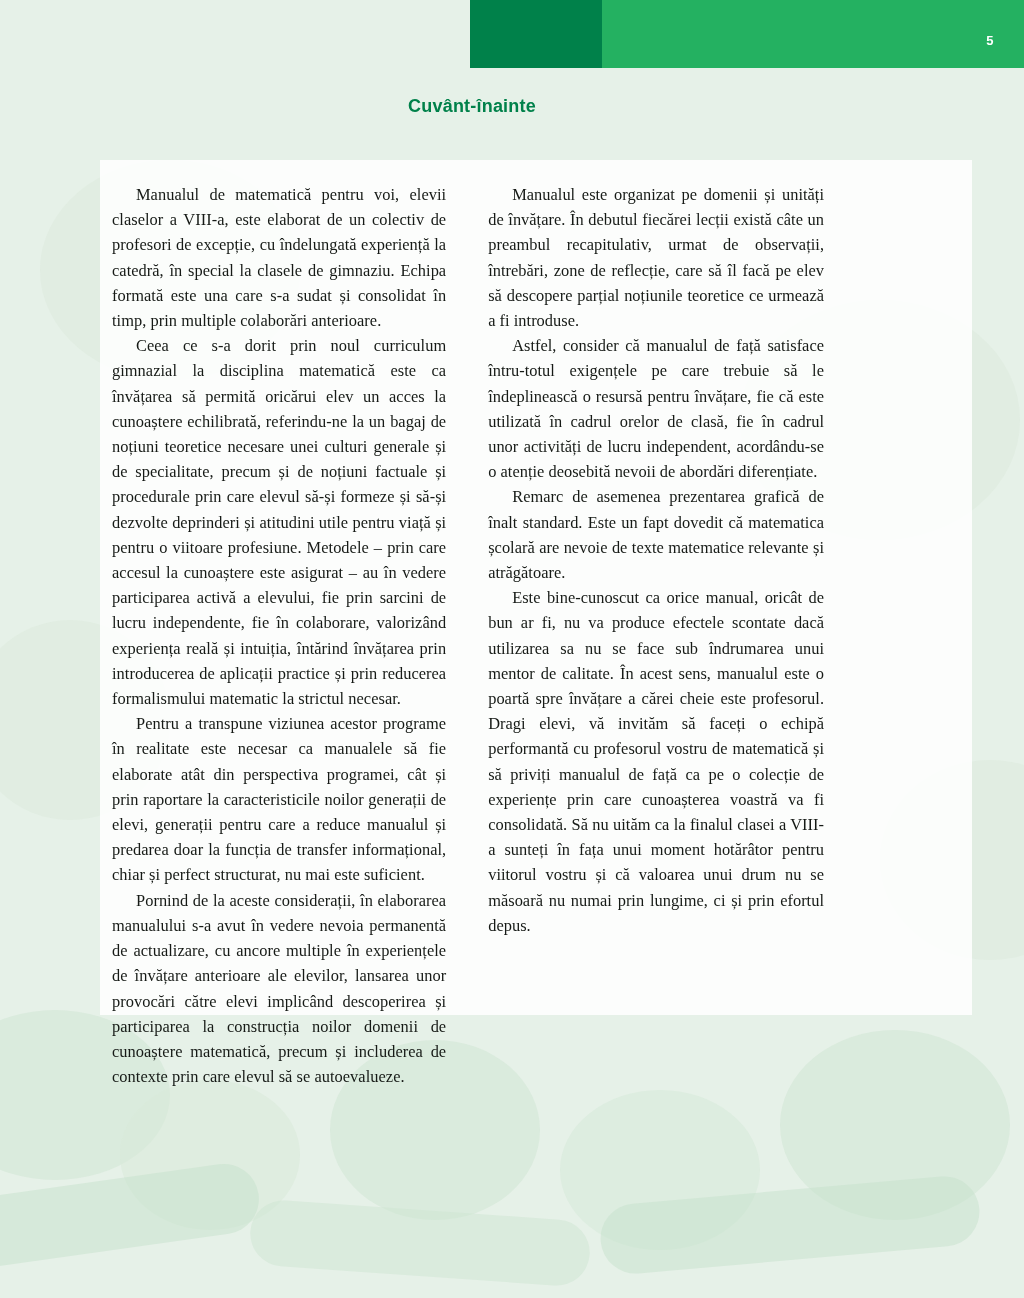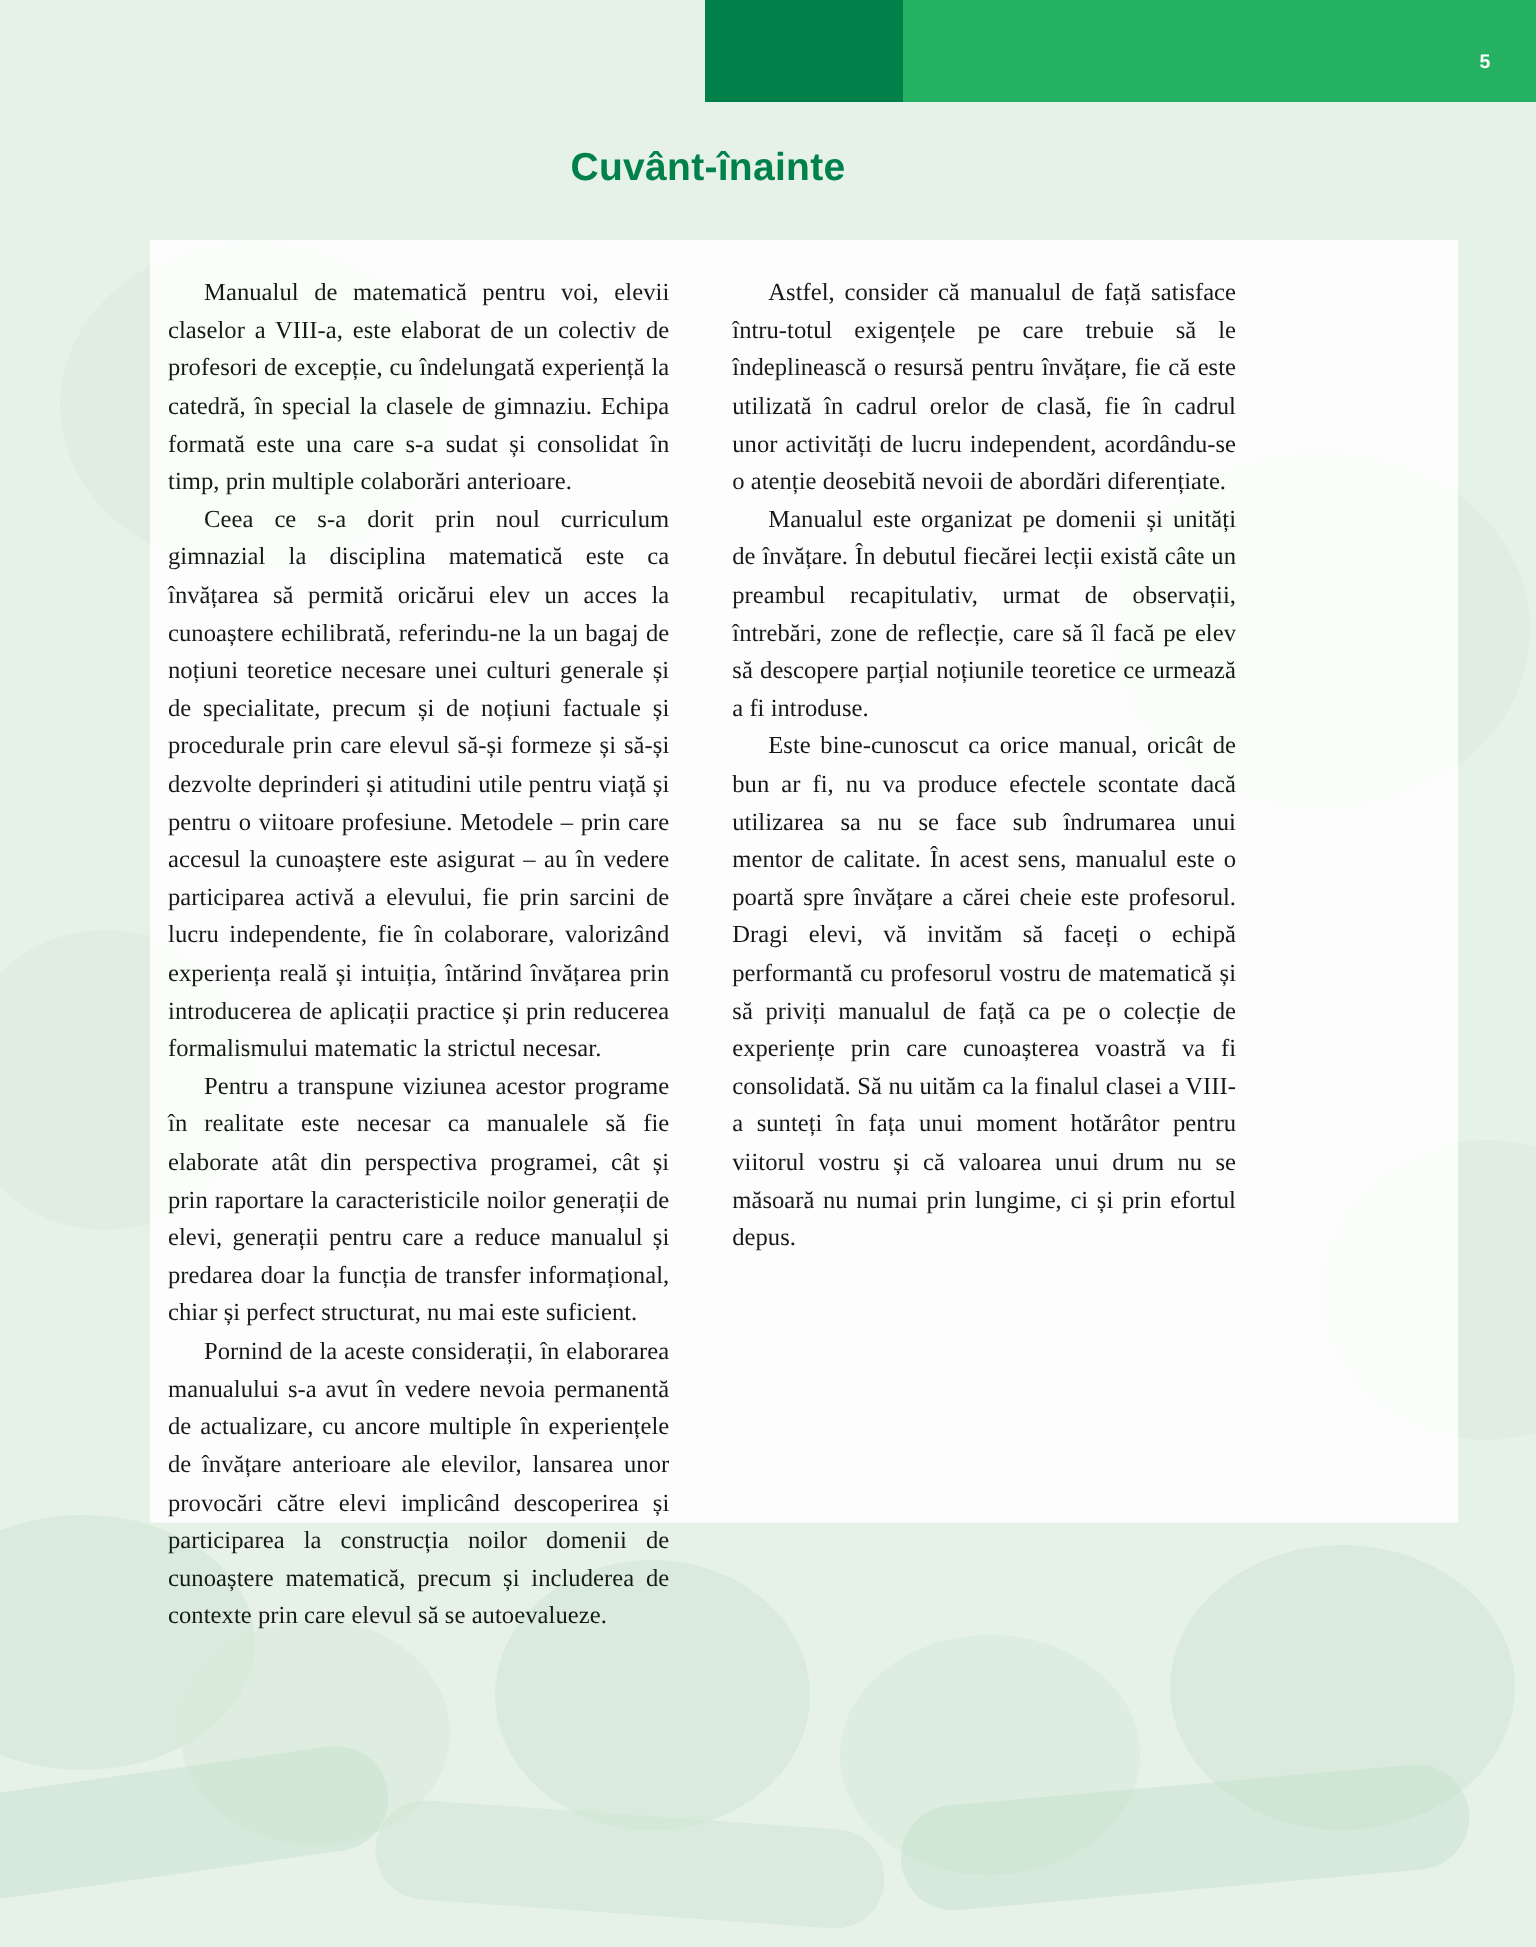--- a/index.html
+++ b/index.html
@@ -70,21 +70,21 @@
   }
 
   
   #page-title {
     position: absolute;
     top: 96px;
     left: 0;
     width: 944px;
     text-align: center;
     font-family: "Liberation Sans", sans-serif;
-    font-size: 26px;
+    font-size: 18px;
     font-weight: bold;
     color: #00814a;
     letter-spacing: 0.2px;
   }
 
   
   #content-panel {
     position: absolute;
     top: 160px;
     left: 100px;
@@ -158,18 +158,19 @@
 
 <div id="content-panel">
   <div id="columns">
     <div class="column left">
       <p class="para">Manualul de matematică pentru voi, elevii claselor a VIII-a, este elaborat de un colectiv de profesori de excepție, cu îndelungată experiență la catedră, în special la clasele de gimnaziu. Echipa formată este una care s-a sudat și consolidat în timp, prin multiple colaborări anterioare.</p>
       <p class="para">Ceea ce s-a dorit prin noul curriculum gimnazial la disciplina matematică este ca învățarea să permită oricărui elev un acces la cunoaștere echilibrată, referindu-ne la un bagaj de noțiuni teoretice necesare unei culturi generale și de specialitate, precum și de noțiuni factuale și procedurale prin care elevul să-și formeze și să-și dezvolte deprinderi și atitudini utile pentru viață și pentru o viitoare profesiune. Metodele – prin care accesul la cunoaștere este asigurat – au în vedere participarea activă a elevului, fie prin sarcini de lucru independente, fie în colaborare, valorizând experiența reală și intuiția, întărind învățarea prin introducerea de aplicații practice și prin reducerea formalismului matematic la strictul necesar.</p>
       <p class="para">Pentru a transpune viziunea acestor programe în realitate este necesar ca manualele să fie elaborate atât din perspectiva programei, cât și prin raportare la caracteristicile noilor generații de elevi, generații pentru care a reduce manualul și predarea doar la funcția de transfer informațional, chiar și perfect structurat, nu mai este suficient.</p>
       <p class="para">Pornind de la aceste considerații, în elaborarea manualului s-a avut în vedere nevoia permanentă de actualizare, cu ancore multiple în experiențele de învățare anterioare ale elevilor, lansarea unor provocări către elevi implicând descoperirea și participarea la construcția noilor domenii de cunoaștere matematică, precum și includerea de contexte prin care elevul să se autoevalueze.</p>
     </div>
     <div class="column right">
+      <p class="para">Manualul este organizat pe domenii și unități de învățare. În debutul fiecărei lecții există câte un preambul recapitulativ, urmat de observații, întrebări, zone de reflecție, care să îl facă pe elev să descopere parțial noțiunile teoretice ce urmează a fi introduse.</p>
       <p class="para">Astfel, consider că manualul de față satisface întru-totul exigențele pe care trebuie să le îndeplinească o resursă pentru învățare, fie că este utilizată în cadrul orelor de clasă, fie în cadrul unor activități de lucru independent, acordându-se o atenție deosebită nevoii de abordări diferențiate.</p>
-      <p class="para">Manualul este organizat pe domenii și unități de învățare. În debutul fiecărei lecții există câte un preambul recapitulativ, urmat de observații, întrebări, zone de reflecție, care să îl facă pe elev să descopere parțial noțiunile teoretice ce urmează a fi introduse.</p>
+      <p class="para">Remarc de asemenea prezentarea grafică de înalt standard. Este un fapt dovedit că matematica școlară are nevoie de texte matematice relevante și atrăgătoare.</p>
       <p class="para">Este bine-cunoscut ca orice manual, oricât de bun ar fi, nu va produce efectele scontate dacă utilizarea sa nu se face sub îndrumarea unui mentor de calitate. În acest sens, manualul este o poartă spre învățare a cărei cheie este profesorul. Dragi elevi, vă invităm să faceți o echipă performantă cu profesorul vostru de matematică și să priviți manualul de față ca pe o colecție de experiențe prin care cunoașterea voastră va fi consolidată. Să nu uităm ca la finalul clasei a VIII-a sunteți în fața unui moment hotărâtor pentru viitorul vostru și că valoarea unui drum nu se măsoară nu numai prin lungime, ci și prin efortul depus.</p>
     </div>
   </div>
 </div>
 
 </body></html>

